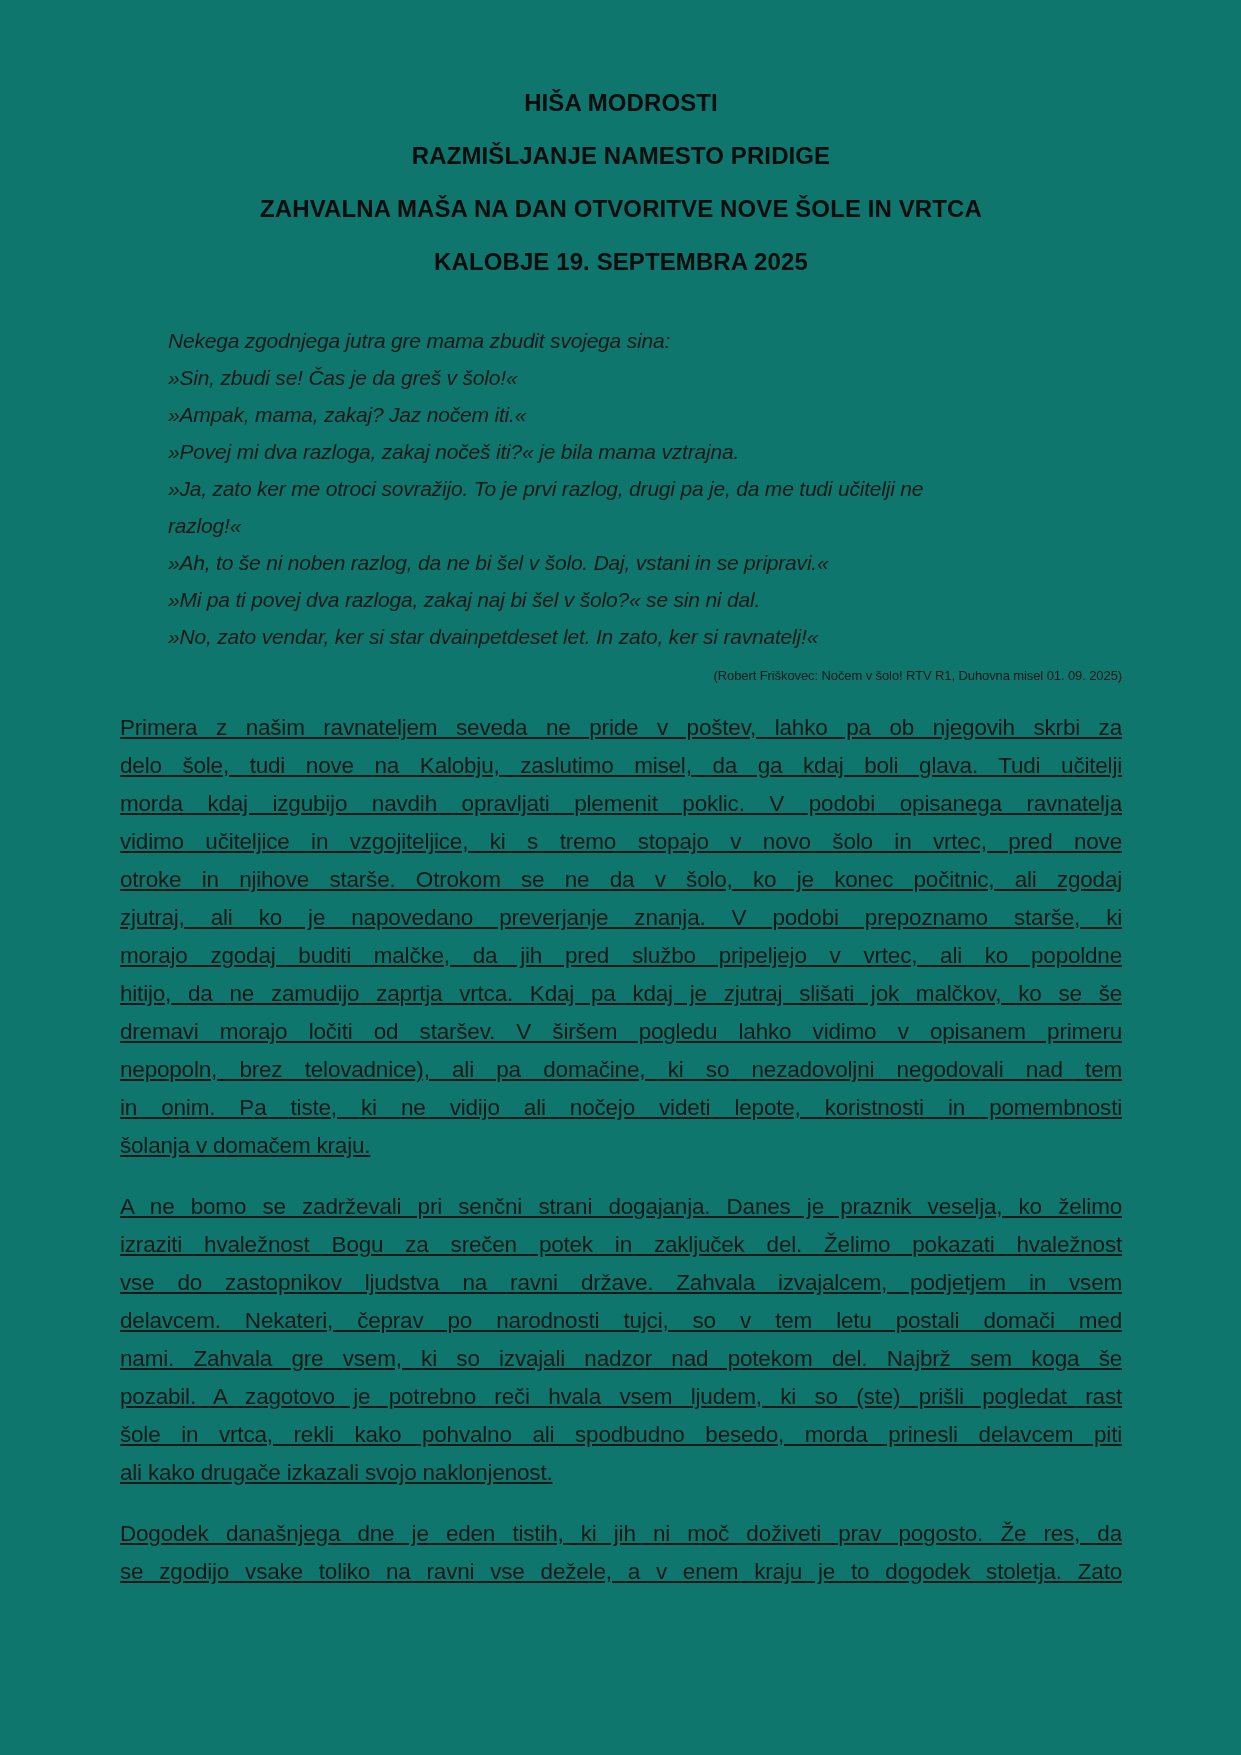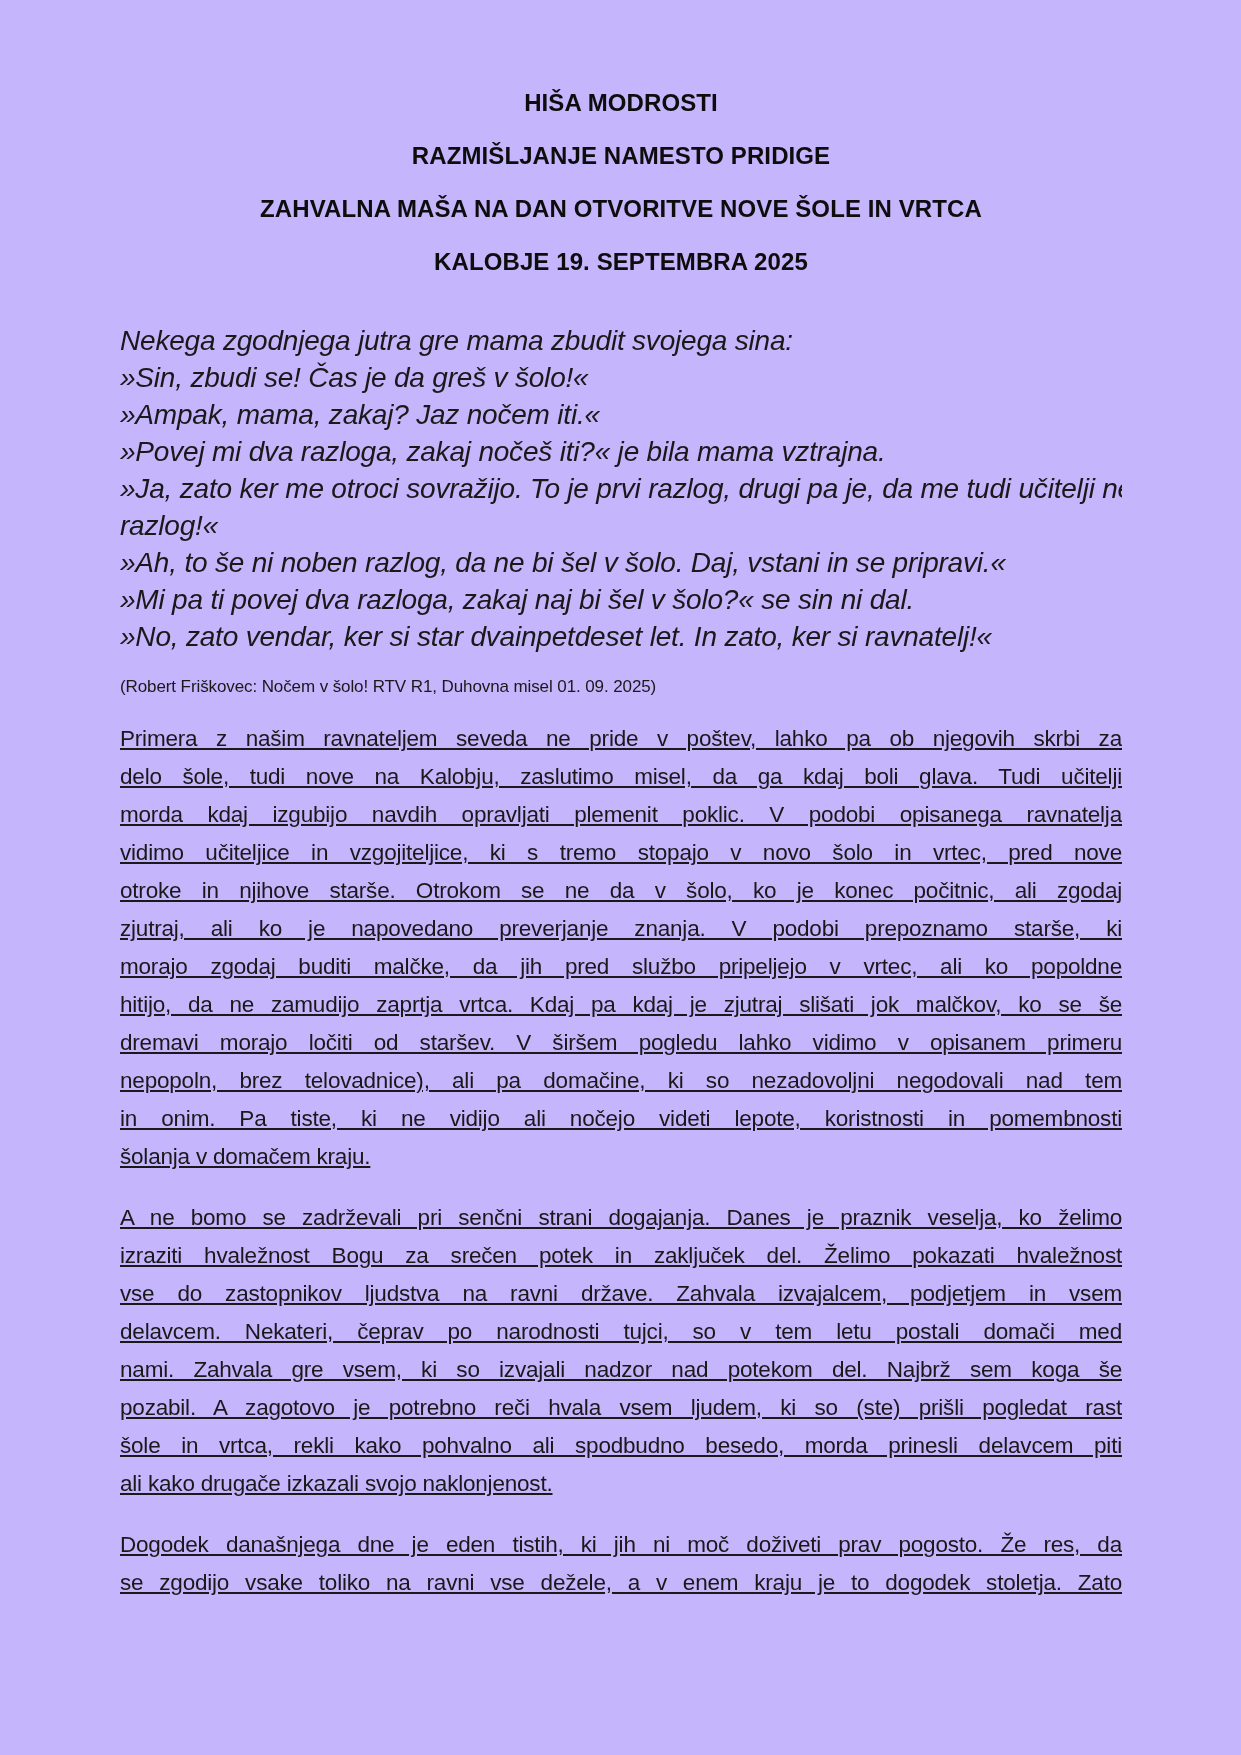--- a/index.html
+++ b/index.html
@@ -6,51 +6,53 @@
     margin: 0;
     padding: 0;
     background: #FDCA64;
   }
   .page {
     position: relative;
     width: 1241px;
     height: 1755px;
     box-sizing: border-box;
     padding: 88px 119px 0 120px;
-    background: #c4b5fd;
+    background: #0f766e;
     color: #191919;
     font-family: "Liberation Sans", "DejaVu Sans", sans-serif;
     overflow: hidden;
   }
   .headings .heading {
     text-align: center;
     font-weight: bold;
     font-size: 24px;
     line-height: 30px;
     margin-bottom: 23px;
     color: #0d0d0d;
     letter-spacing: 0.1px;
   }
   .dialogue {
     margin-top: 45px;
     font-style: italic;
-    font-size: 28px;
+    font-size: 21px;
     line-height: 37px;
     letter-spacing: -0.2px;
+    margin-left: 48px;
   }
   .dialogue .dline {
     height: 37px;
     overflow: hidden;
     white-space: nowrap;
   }
   .citation {
-    font-size: 17px;
+    font-size: 13px;
     line-height: 26px;
-    margin-top: 19px;
+    margin-top: 8px;
     letter-spacing: -0.1px;
+    text-align: right;
   }
   .body-text {
     margin-top: 20px;
     font-size: 22.5px;
     line-height: 38px;
     letter-spacing: -0.2px;
   }
   .paragraph {
     margin-bottom: 23px;
     text-decoration: underline;

